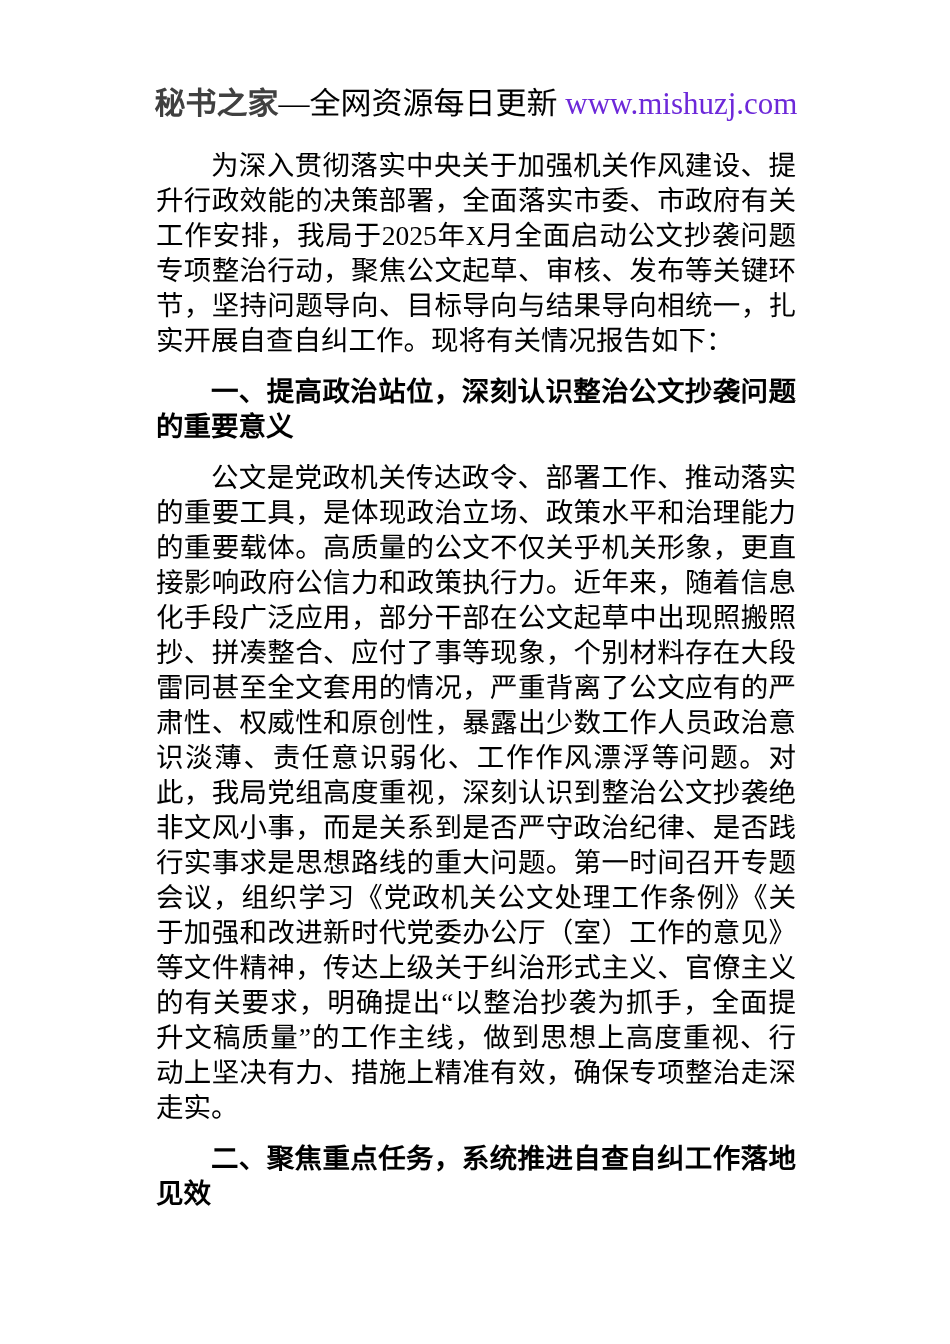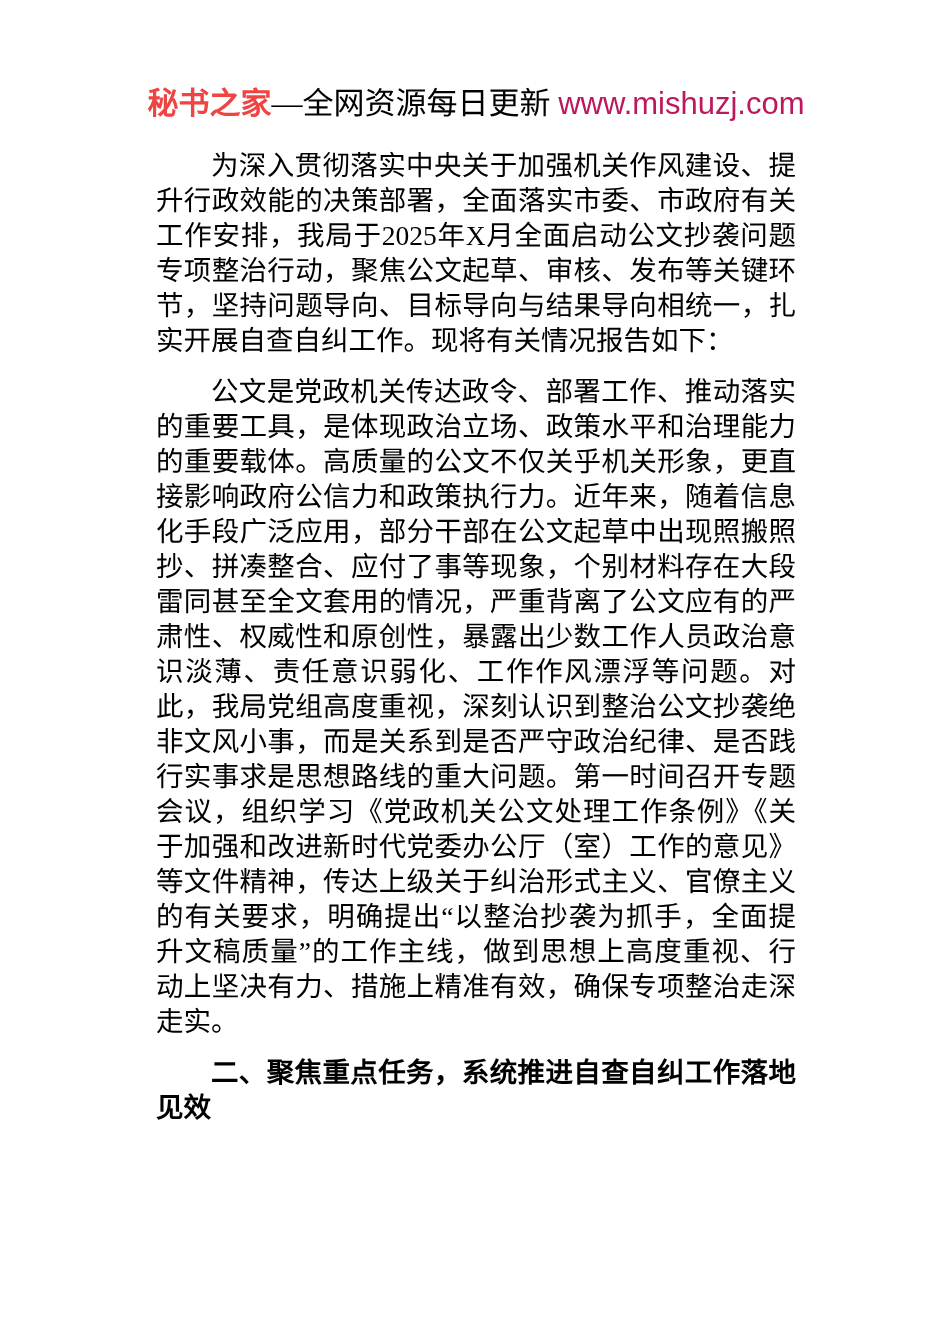--- a/index.html
+++ b/index.html
@@ -23,29 +23,29 @@
   }
   
   .promo-line {
     text-align: center;
     font-size: 31px;
     line-height: 40px;
     white-space: nowrap;
     margin: 0 0 24px 0;
   }
   .promo-brand {
-    color: #ef4444;
+    color: #404040;
     font-weight: bold;
   }
   .promo-tagline {
     color: #000000;
   }
   .promo-url {
-    color: #be185d;
-    font-family: Liberation Sans, sans-serif;
+    color: #6d28d9;
+    font-family: Liberation Serif, serif;
   }
   
   .doc-title {
     text-align: center;
     font-size: 42px;
     line-height: 75px;
     font-weight: bold;
     margin: 0 0 28px 0;
   }
   .doc-title .title-line {
@@ -72,17 +72,18 @@
 
 <div class="page">
 
   <div class="promo-line">
     <span class="promo-brand">秘书之家</span><span class="promo-tagline">—全网资源每日更新 </span><span class="promo-url">www.mishuzj.com</span>
   </div>
 
 
   <div class="doc-body">
     <p class="body-paragraph">为深入贯彻落实中央关于加强机关作风建设、提升行政效能的决策部署，全面落实市委、市政府有关工作安排，我局于2025年X月全面启动公文抄袭问题专项整治行动，聚焦公文起草、审核、发布等关键环节，坚持问题导向、目标导向与结果导向相统一，扎实开展自查自纠工作。现将有关情况报告如下：</p>
+    <p class="section-heading">一、提高政治站位，深刻认识整治公文抄袭问题的重要意义</p>
     <p class="body-paragraph">公文是党政机关传达政令、部署工作、推动落实的重要工具，是体现政治立场、政策水平和治理能力的重要载体。高质量的公文不仅关乎机关形象，更直接影响政府公信力和政策执行力。近年来，随着信息化手段广泛应用，部分干部在公文起草中出现照搬照抄、拼凑整合、应付了事等现象，个别材料存在大段雷同甚至全文套用的情况，严重背离了公文应有的严肃性、权威性和原创性，暴露出少数工作人员政治意识淡薄、责任意识弱化、工作作风漂浮等问题。对此，我局党组高度重视，深刻认识到整治公文抄袭绝非文风小事，而是关系到是否严守政治纪律、是否践行实事求是思想路线的重大问题。第一时间召开专题会议，组织学习《党政机关公文处理工作条例》《关于加强和改进新时代党委办公厅（室）工作的意见》等文件精神，传达上级关于纠治形式主义、官僚主义的有关要求，明确提出“以整治抄袭为抓手，全面提升文稿质量”的工作主线，做到思想上高度重视、行动上坚决有力、措施上精准有效，确保专项整治走深走实。</p>
     <p class="section-heading">二、聚焦重点任务，系统推进自查自纠工作落地见效</p>
   </div>
 
 </div>
 
 </body></html>

